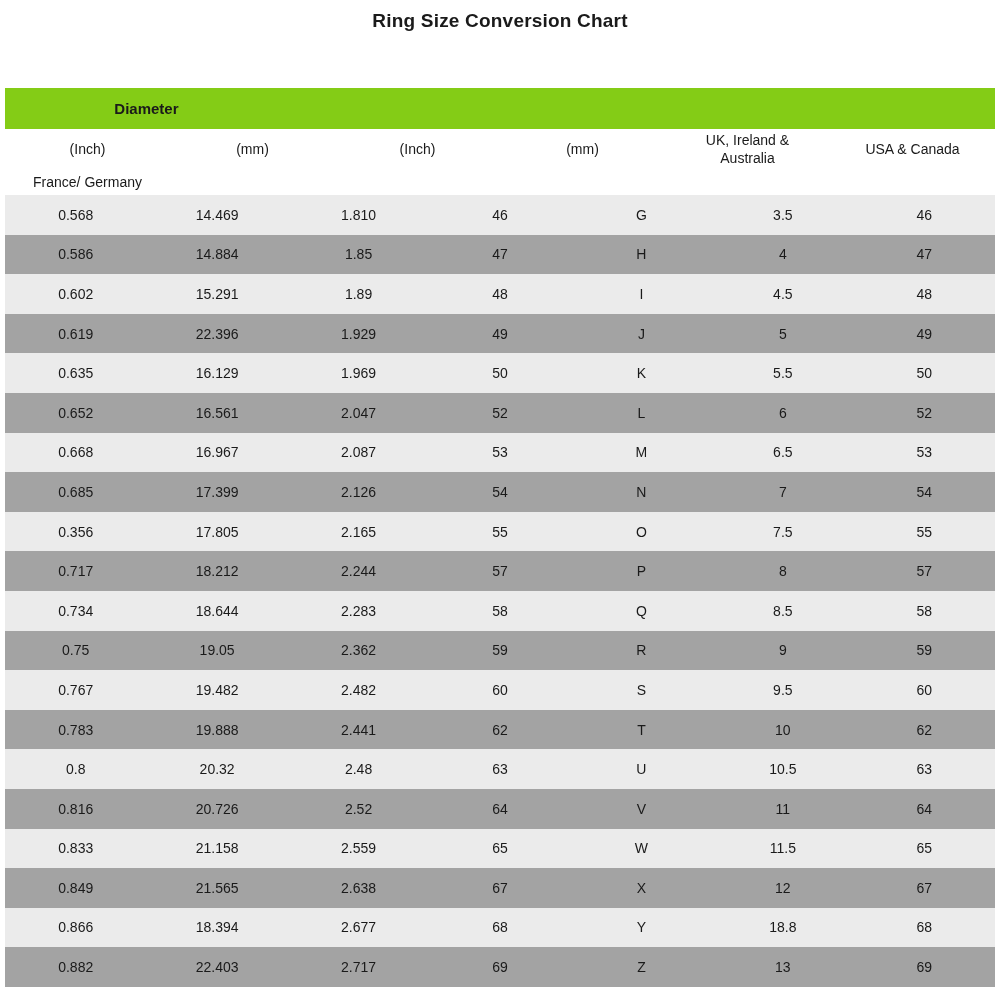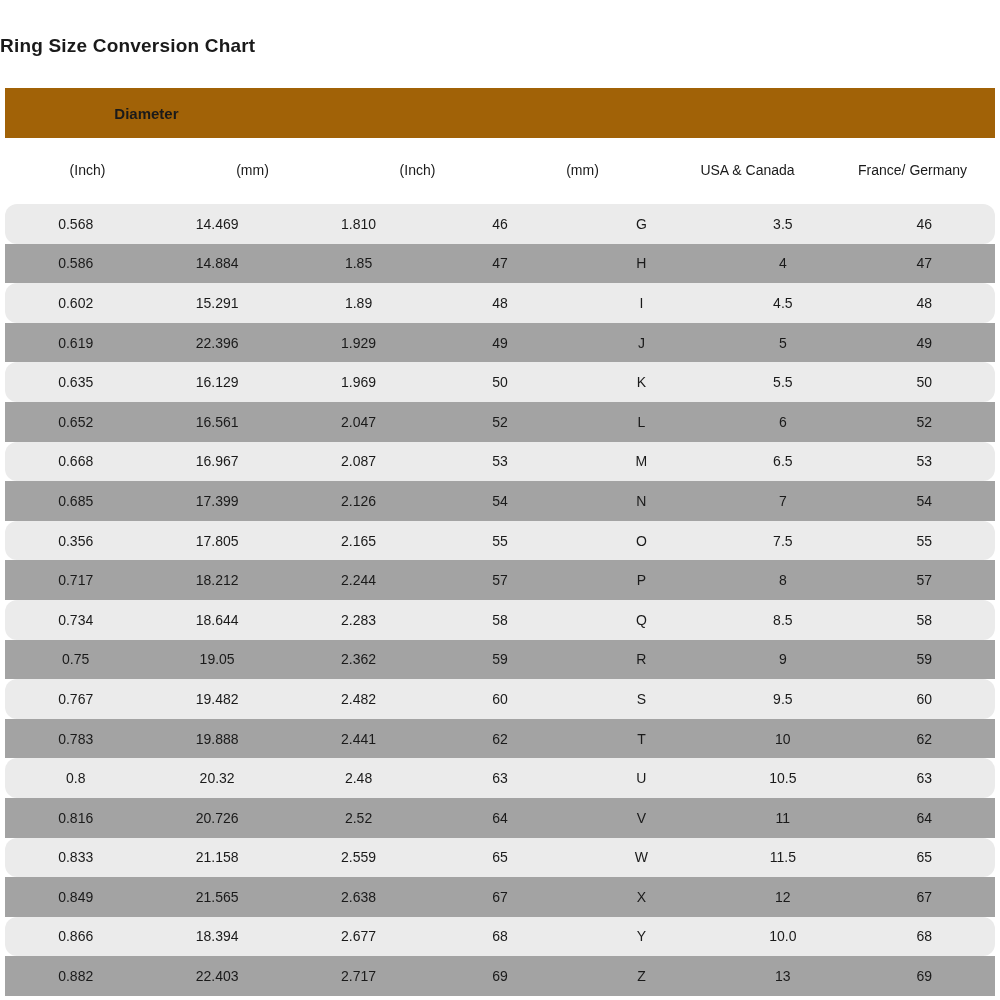--- a/index.html
+++ b/index.html
@@ -8,33 +8,34 @@
     width: 1000px;
     height: 1000px;
     background: #ffffff;
     font-family: "Liberation Sans", sans-serif;
     color: #1a1a1a;
     overflow: hidden;
   }
   .page-title {
     height: 88px;
     box-sizing: border-box;
-    padding-top: 35px;
+    padding-top: 10px;
+    text-align: center;
     font-size: 19px;
     font-weight: bold;
     letter-spacing: 0.2px;
   }
   .conversion-table {
     margin: 0 5px;
   }
   .group-row {
     display: grid;
     grid-template-columns: 2fr 2fr 3fr;
-    height: 50px;
-    background: #a16207;
+    height: 41px;
+    background: #84cc16;
     align-items: center;
     text-align: center;
     font-weight: bold;
     font-size: 15px;
   }
   .sub-row {
     display: grid;
     grid-template-columns: repeat(6, 1fr);
     height: 66px;
     background: #ffffff;
@@ -50,21 +51,20 @@
     display: grid;
     grid-template-columns: repeat(7, 1fr);
     height: 39.6px;
     background: #a3a3a3;
     align-items: center;
     text-align: center;
     font-size: 14px;
   }
   .data-row.stripe {
     background: #ebebeb;
-    border-radius: 12px;
   }
   .cell {
     overflow: hidden;
   }
 </style>
 </head>
 <body>
 
 <div class="page-title">Ring Size Conversion Chart</div>
 
@@ -72,20 +72,21 @@
 
   <div class="group-row">
     <div class="cell">Diameter</div>
   </div>
 
   <div class="sub-row">
     <div class="cell">(Inch)</div>
     <div class="cell">(mm)</div>
     <div class="cell">(Inch)</div>
     <div class="cell">(mm)</div>
+    <div class="cell">UK, Ireland &amp; Australia</div>
     <div class="cell">USA &amp; Canada</div>
     <div class="cell">France/ Germany</div>
   </div>
 
   <div>
       <div class="data-row stripe">
         <div class="cell">0.568</div>
         <div class="cell">14.469</div>
         <div class="cell">1.810</div>
         <div class="cell">46</div>
@@ -245,21 +246,21 @@
         <div class="cell">X</div>
         <div class="cell">12</div>
         <div class="cell">67</div>
       </div>
       <div class="data-row stripe">
         <div class="cell">0.866</div>
         <div class="cell">18.394</div>
         <div class="cell">2.677</div>
         <div class="cell">68</div>
         <div class="cell">Y</div>
-        <div class="cell">10.0</div>
+        <div class="cell">18.8</div>
         <div class="cell">68</div>
       </div>
       <div class="data-row">
         <div class="cell">0.882</div>
         <div class="cell">22.403</div>
         <div class="cell">2.717</div>
         <div class="cell">69</div>
         <div class="cell">Z</div>
         <div class="cell">13</div>
         <div class="cell">69</div>

